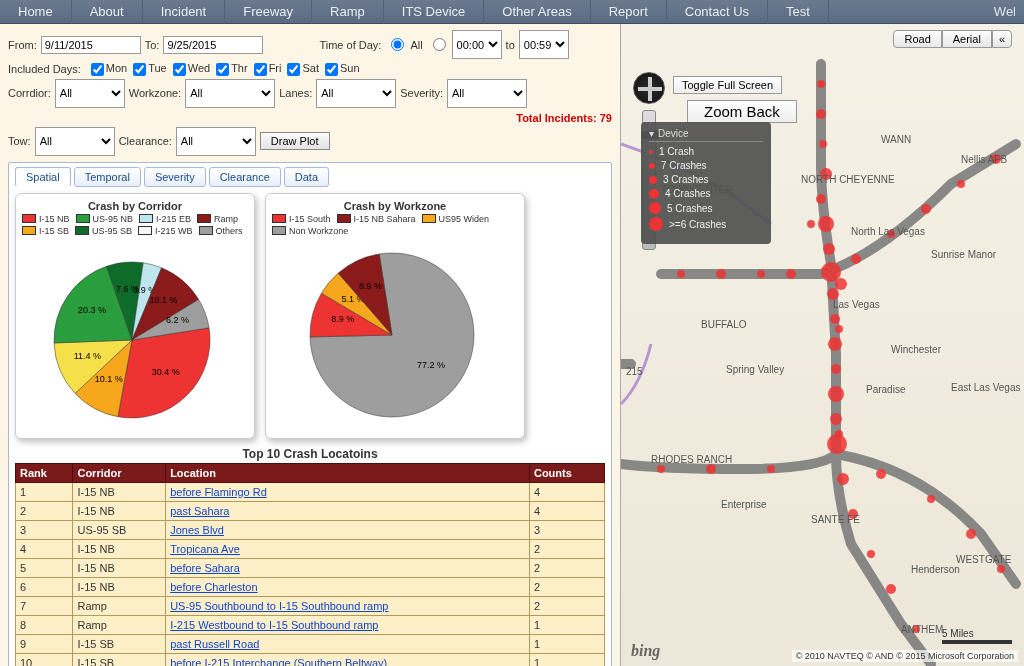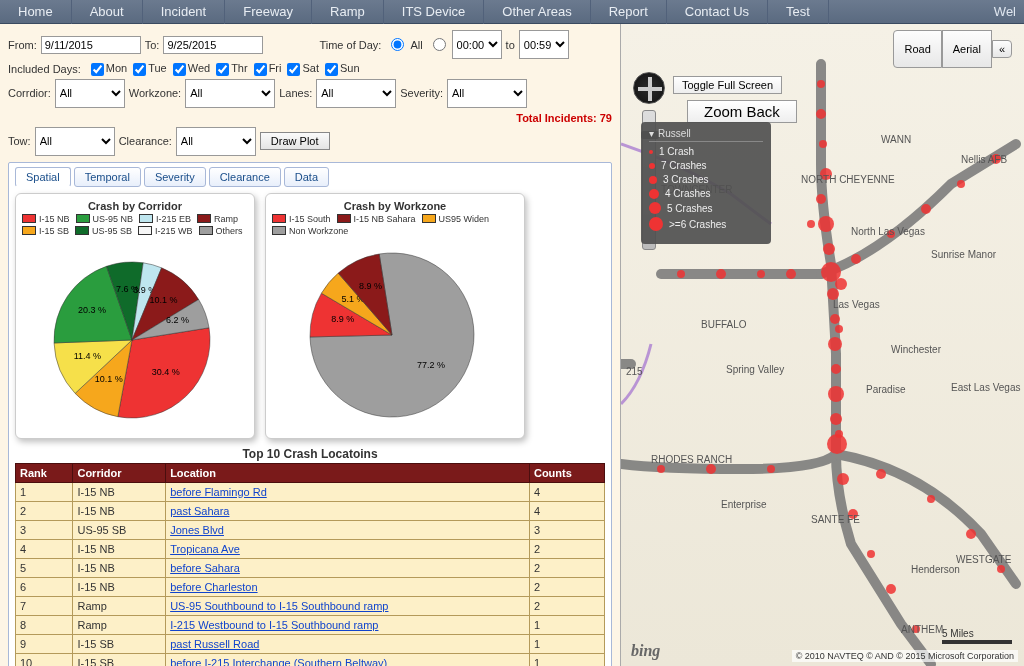--- a/index.html
+++ b/index.html
@@ -30,21 +30,21 @@
   .legend span { display: flex; align-items: center; gap: 3px; }
   .sw { width: 14px; height: 9px; border: 1px solid #333; display: inline-block; }
   .top10-title { text-align: center; font-weight: bold; font-size: 12px; margin: 8px 0 2px; }
   table.top10 { width: 100%; border-collapse: collapse; font-size: 11px; }
   table.top10 th { background: #7a1a1a; color: #fff; font-weight: bold; padding: 3px 4px; border: 1px solid #4a0e0e; text-align: left; }
   table.top10 td { border: 1px solid #b49a5a; padding: 3px 4px; background: #fdf0c8; }
   table.top10 td a { color: #1144cc; text-decoration: underline; }
   
   .map-bg { position: absolute; inset: 0; background: linear-gradient(#f5f1e6, #ece7d8); }
   .map-toolbar { position: absolute; top: 6px; right: 12px; display: flex; align-items: center; gap: 0; z-index: 10; }
-  .map-btn { background: linear-gradient(#fdfdfd,#e7e7e7); border: 1px solid #999; padding: 12px 10px; font-size: 11px; cursor: pointer; }
+  .map-btn { background: linear-gradient(#fdfdfd,#e7e7e7); border: 1px solid #999; padding: 2px 10px; font-size: 11px; cursor: pointer; }
   .map-nav { position: absolute; top: 48px; left: 12px; z-index: 10; }
   .compass { width: 32px; height: 32px; border-radius: 50%; background: radial-gradient(#2b2b2b,#111); border: 1px solid #555; position: relative; }
   .compass::before, .compass::after { content:""; position:absolute; background:#ccc; }
   .compass::before { left: 14px; top: 4px; width: 4px; height: 24px; }
   .compass::after { top: 14px; left: 4px; height: 4px; width: 24px; }
   .zoom-slider { width: 14px; height: 140px; margin: 6px 0 0 9px; background: linear-gradient(#ddd,#bbb); border: 1px solid #888; border-radius: 3px; position: relative; }
   .zoom-slider .thumb { position:absolute; left:-2px; top: 20px; width: 18px; height: 8px; background:#444; border-radius:2px; }
   .toggle-fs { position: absolute; top: 52px; left: 52px; background: linear-gradient(#fff,#eee); border:1px solid #999; padding: 2px 8px; font-size: 11px; z-index: 10; cursor:pointer; }
   .zoom-back { position: absolute; top: 76px; left: 66px; background: linear-gradient(#fff,#eee); border:1px solid #999; padding: 2px 16px; font-size: 15px; z-index: 10; cursor:pointer; }
   .legend-box { position:absolute; top: 98px; left: 20px; width: 130px; background: rgba(80,80,80,0.92); color:#eee; border-radius:4px; padding:6px 8px 10px; font-size:10px; z-index:10; }
@@ -360,21 +360,21 @@
       <div class="zoom-slider">
           <div class="thumb"></div>
         </div>
     </div>
     <button class="toggle-fs">Toggle Full Screen</button>
     <button class="zoom-back">Zoom Back</button>
 
     <div class="legend-box">
       <h4>
           <span>▾</span>
-          <span>Russell</span>
+          <span>Device</span>
         </h4>
       <div id="map-legend-items">
           <div class="legend-row">
             <span class="dot" style="width: 4px; height: 4px;"></span>
             <span>1 Crash</span>
           </div>
           <div class="legend-row">
             <span class="dot" style="width: 6px; height: 6px;"></span>
             <span>7 Crashes</span>
           </div>

